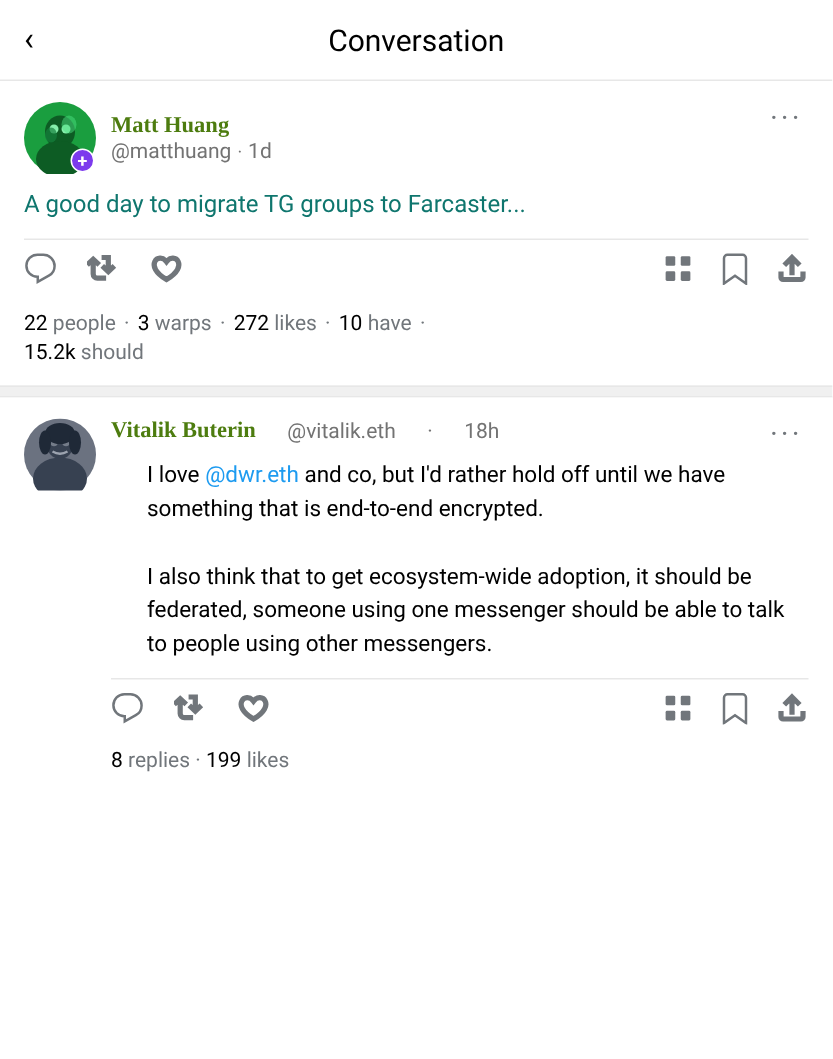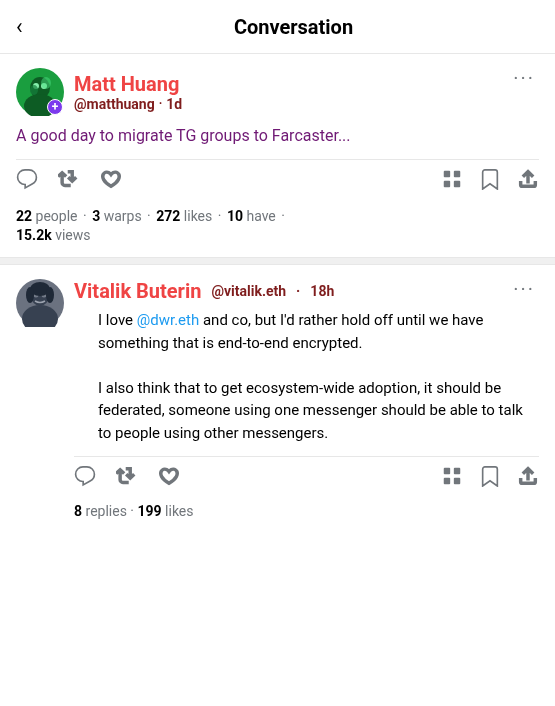--- a/index.html
+++ b/index.html
@@ -29,26 +29,25 @@
 
     .header-back {
       font-size: 22px;
       color: #000;
       cursor: pointer;
       padding: 4px 8px 4px 0;
     }
 
     .header-title {
       font-size: 20px;
-      font-weight: 700;
+      font-weight: 400;
       color: #000;
       position: absolute;
       left: 50%;
       transform: translateX(-50%);
-      margin-left: 16px;
     }
 
     
     .post {
       padding: 14px 16px 0 16px;
       background: #fff;
     }
 
     .post-header {
       display: flex;
@@ -80,50 +79,50 @@
       border: 1.5px solid white;
       z-index: 2;
     }
 
     .user-info {
       display: flex;
       flex-direction: column;
     }
 
     .username {
-      font-size: 20px;
+      font-size: 15px;
       font-weight: 700;
-      color: #ef4444;
+      color: #4d7c0f;
+      font-family: Liberation Serif, serif;
     }
 
     .handle-time {
       font-size: 14px;
-      color: #7f1d1d;
+      color: #737373;
       display: flex;
       align-items: center;
       gap: 4px;
-      font-weight: bold;
     }
 
     .dot {
       font-size: 12px;
     }
 
     .more-btn {
       color: #71767b;
       font-size: 20px;
       cursor: pointer;
       padding: 0 4px;
       letter-spacing: 2px;
       line-height: 1;
     }
 
     .post-body {
       font-size: 16px;
-      color: #701a75;
+      color: #0f766e;
       line-height: 1.45;
       margin-bottom: 12px;
       padding-left: 0;
     }
 
     
     .action-bar {
       display: flex;
       align-items: center;
       justify-content: space-between;
@@ -176,21 +175,21 @@
       gap: 2px;
       line-height: 1.5;
     }
 
     .stat-item {
       display: inline;
     }
 
     .stat-value {
       color: #000;
-      font-weight: 700;
+      font-weight: 400;
     }
 
     
     .divider {
       height: 8px;
       background: #f0f0f0;
       border-top: 1px solid #e7e7e7;
       border-bottom: 1px solid #e7e7e7;
     }
 
@@ -203,21 +202,21 @@
 
     .reply-header {
       display: flex;
       align-items: flex-start;
       justify-content: space-between;
       margin-bottom: 6px;
     }
 
     .reply-user-row {
       display: flex;
-      gap: 10px;
+      gap: 21px;
       flex-wrap: wrap;
     }
 
     .mention {
       color: #1d9bf0;
     }
 
     .reply-body {
       font-size: 15px;
       color: #000;
@@ -344,21 +343,21 @@
       <span class="stat-item">
         <span class="stat-value">272</span>&nbsp;<span>likes</span>
       </span>
       <span>&nbsp;·&nbsp;</span>
       <span class="stat-item">
         <span class="stat-value">10</span>&nbsp;<span>have</span>
       </span>
       <span>&nbsp;·</span>
     </div>
     <div>
-      <span class="stat-value">15.2k</span>&nbsp;<span>views</span>
+      <span class="stat-value">15.2k</span>&nbsp;<span>should</span>
     </div>
   </div>
 </div>
 
 <div class="divider"></div>
 
 <div class="reply-post">
   <div style="display:flex; gap:10px; align-items:flex-start;">
 
     <div style="position:relative; flex-shrink:0;">

